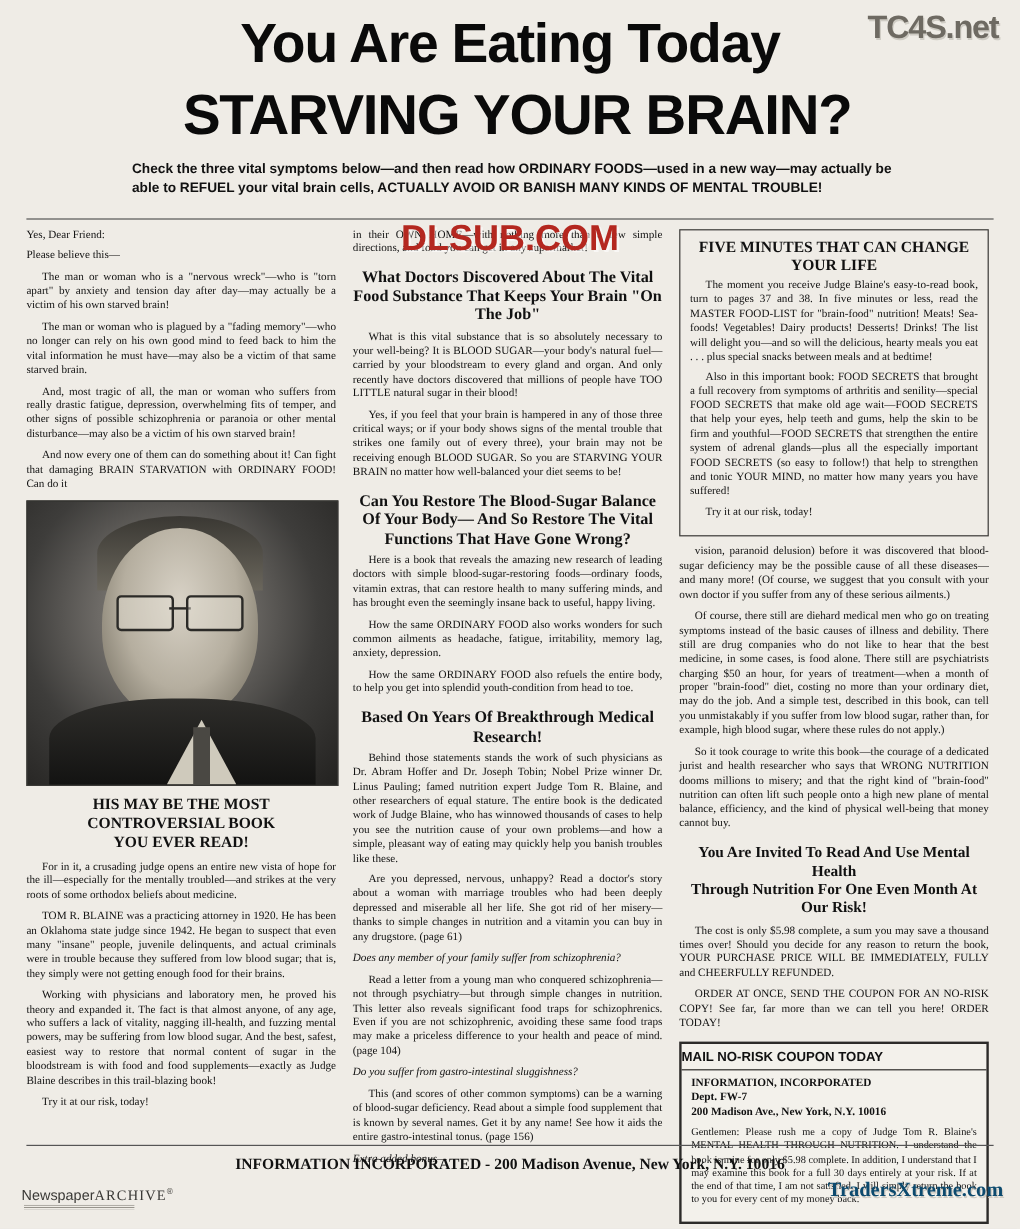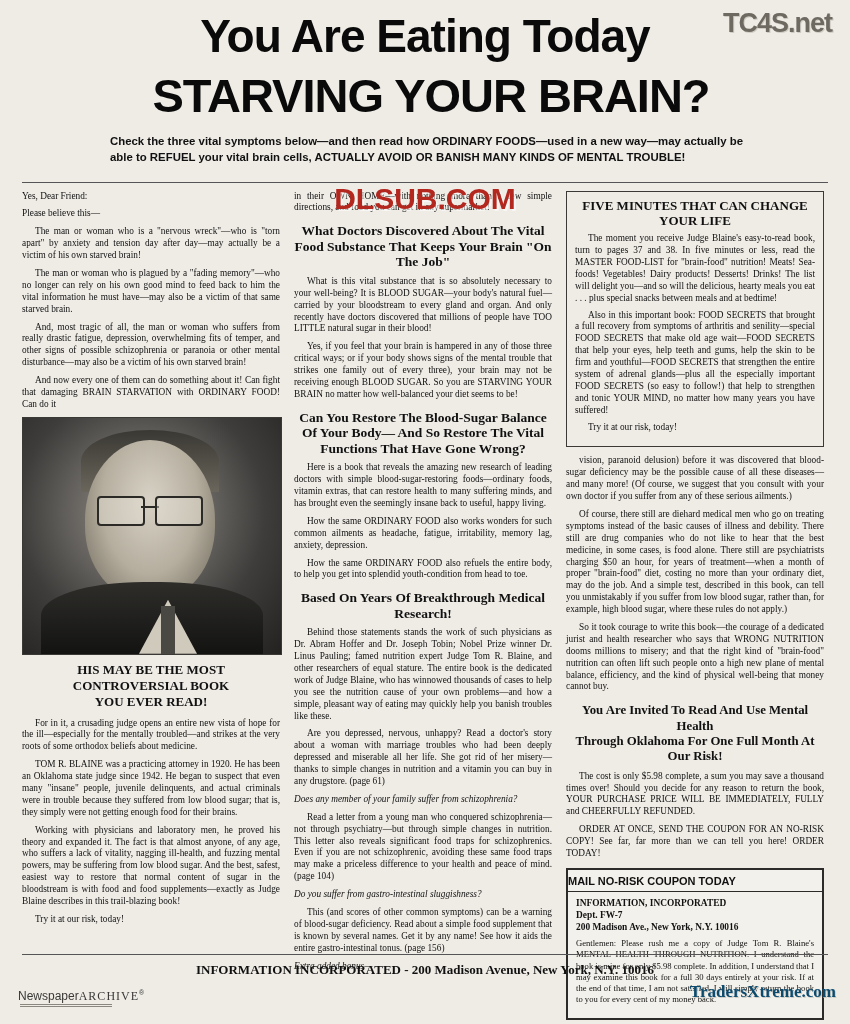--- a/index.html
+++ b/index.html
@@ -291,21 +291,21 @@
         <p>Also in this important book: FOOD SECRETS that brought a full recovery from symptoms of arthritis and senility—special FOOD SECRETS that make old age wait—FOOD SECRETS that help your eyes, help teeth and gums, help the skin to be firm and youthful—FOOD SECRETS that strengthen the entire system of adrenal glands—plus all the especially important FOOD SECRETS (so easy to follow!) that help to strengthen and tonic YOUR MIND, no matter how many years you have suffered!</p>
         <p>Try it at our risk, today!</p>
       </div>
 
       <p>vision, paranoid delusion) before it was discovered that blood-sugar deficiency may be the possible cause of all these diseases—and many more! (Of course, we suggest that you consult with your own doctor if you suffer from any of these serious ailments.)</p>
       <p>Of course, there still are diehard medical men who go on treating symptoms instead of the basic causes of illness and debility. There still are drug companies who do not like to hear that the best medicine, in some cases, is food alone. There still are psychiatrists charging $50 an hour, for years of treatment—when a month of proper "brain-food" diet, costing no more than your ordinary diet, may do the job. And a simple test, described in this book, can tell you unmistakably if you suffer from low blood sugar, rather than, for example, high blood sugar, where these rules do not apply.)</p>
       <p>So it took courage to write this book—the courage of a dedicated jurist and health researcher who says that WRONG NUTRITION dooms millions to misery; and that the right kind of "brain-food" nutrition can often lift such people onto a high new plane of mental balance, efficiency, and the kind of physical well-being that money cannot buy.</p>
 
       <div class="invite-h">
         <div>You Are Invited To Read And Use Mental Health</div>
-        <div>Through Oklahoma For One Full Month At Our Risk!</div>
+        <div>Through Nutrition For One Even Month At Our Risk!</div>
       </div>
       <p>The cost is only $5.98 complete, a sum you may save a thousand times over! Should you decide for any reason to return the book, YOUR PURCHASE PRICE WILL BE IMMEDIATELY, FULLY and CHEERFULLY REFUNDED.</p>
       <p>ORDER AT ONCE, SEND THE COUPON FOR AN NO-RISK COPY! See far, far more than we can tell you here! ORDER TODAY!</p>
 
       <div class="coupon">
         <div class="coupon-title">MAIL NO-RISK COUPON TODAY</div>
         <div class="coupon-body">
           <div class="addr">
             <div>INFORMATION, INCORPORATED</div>
             <div>Dept. FW-7</div>

